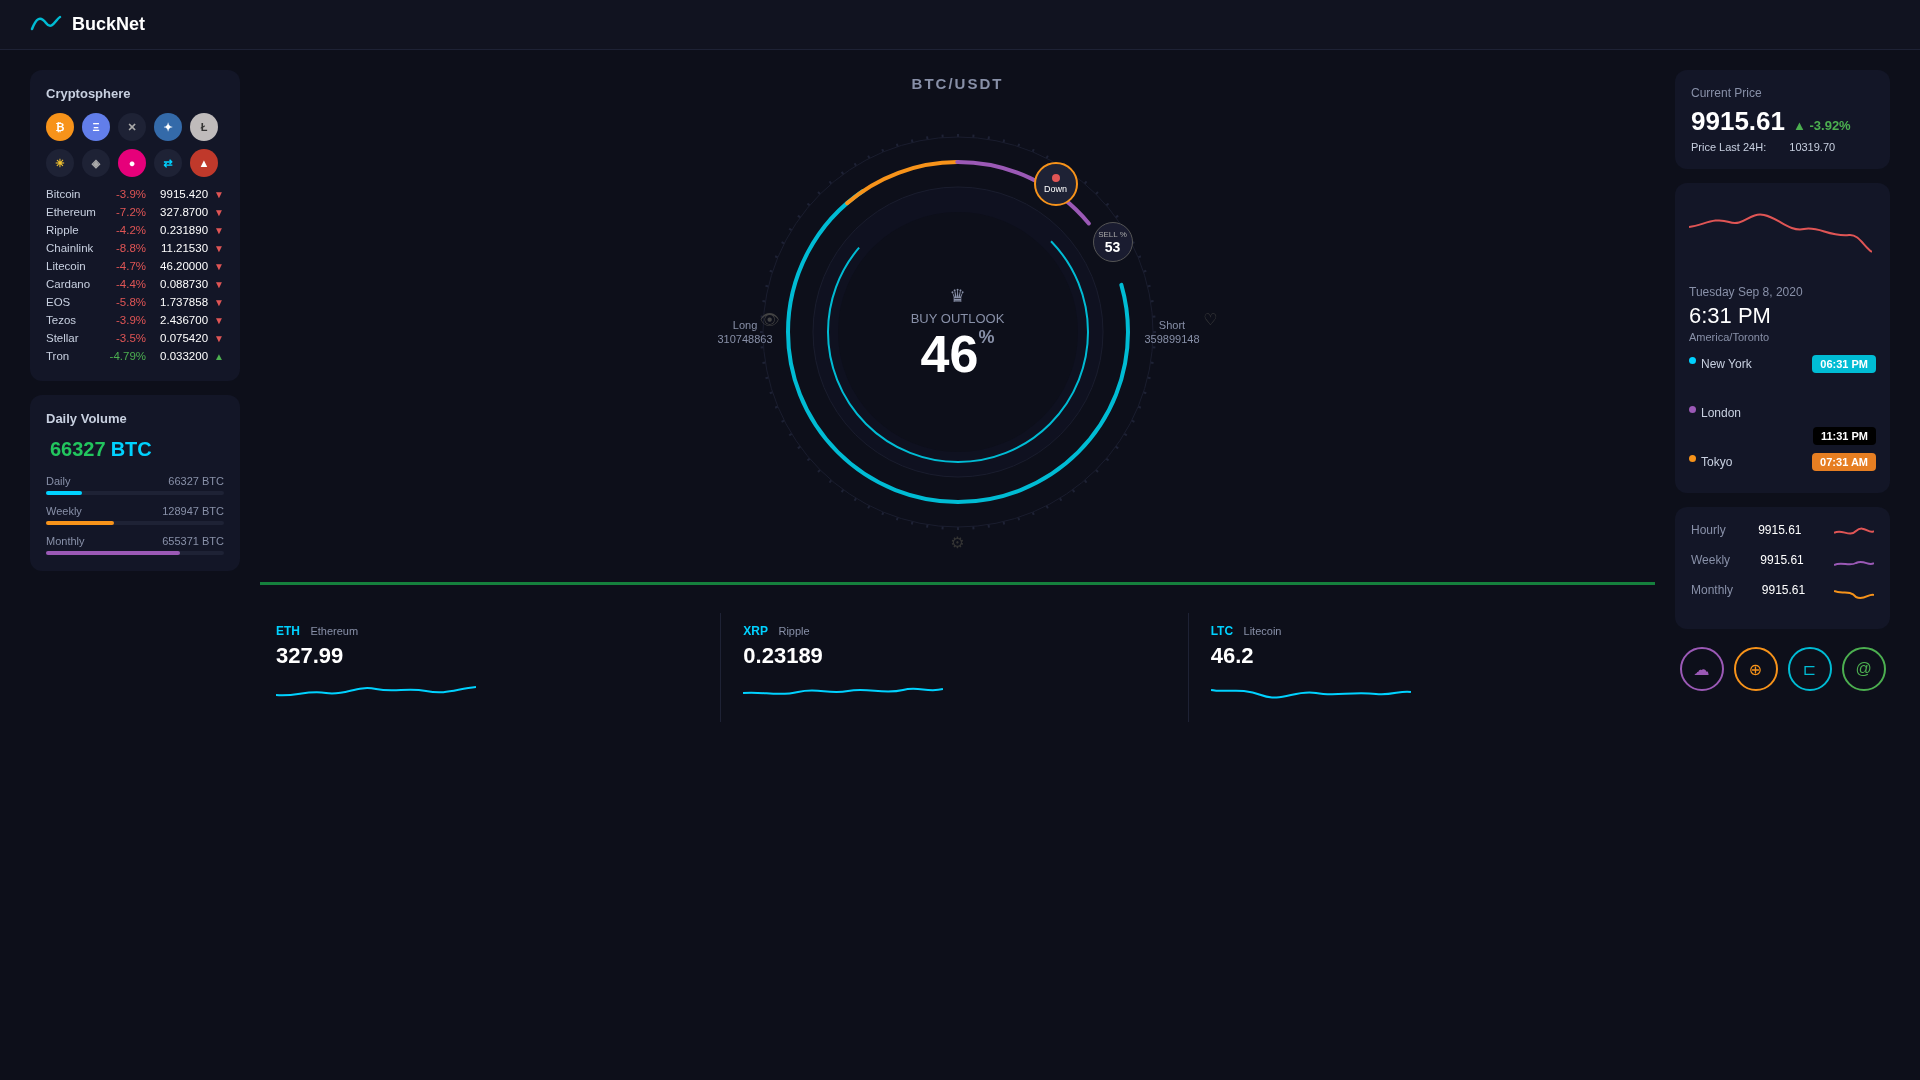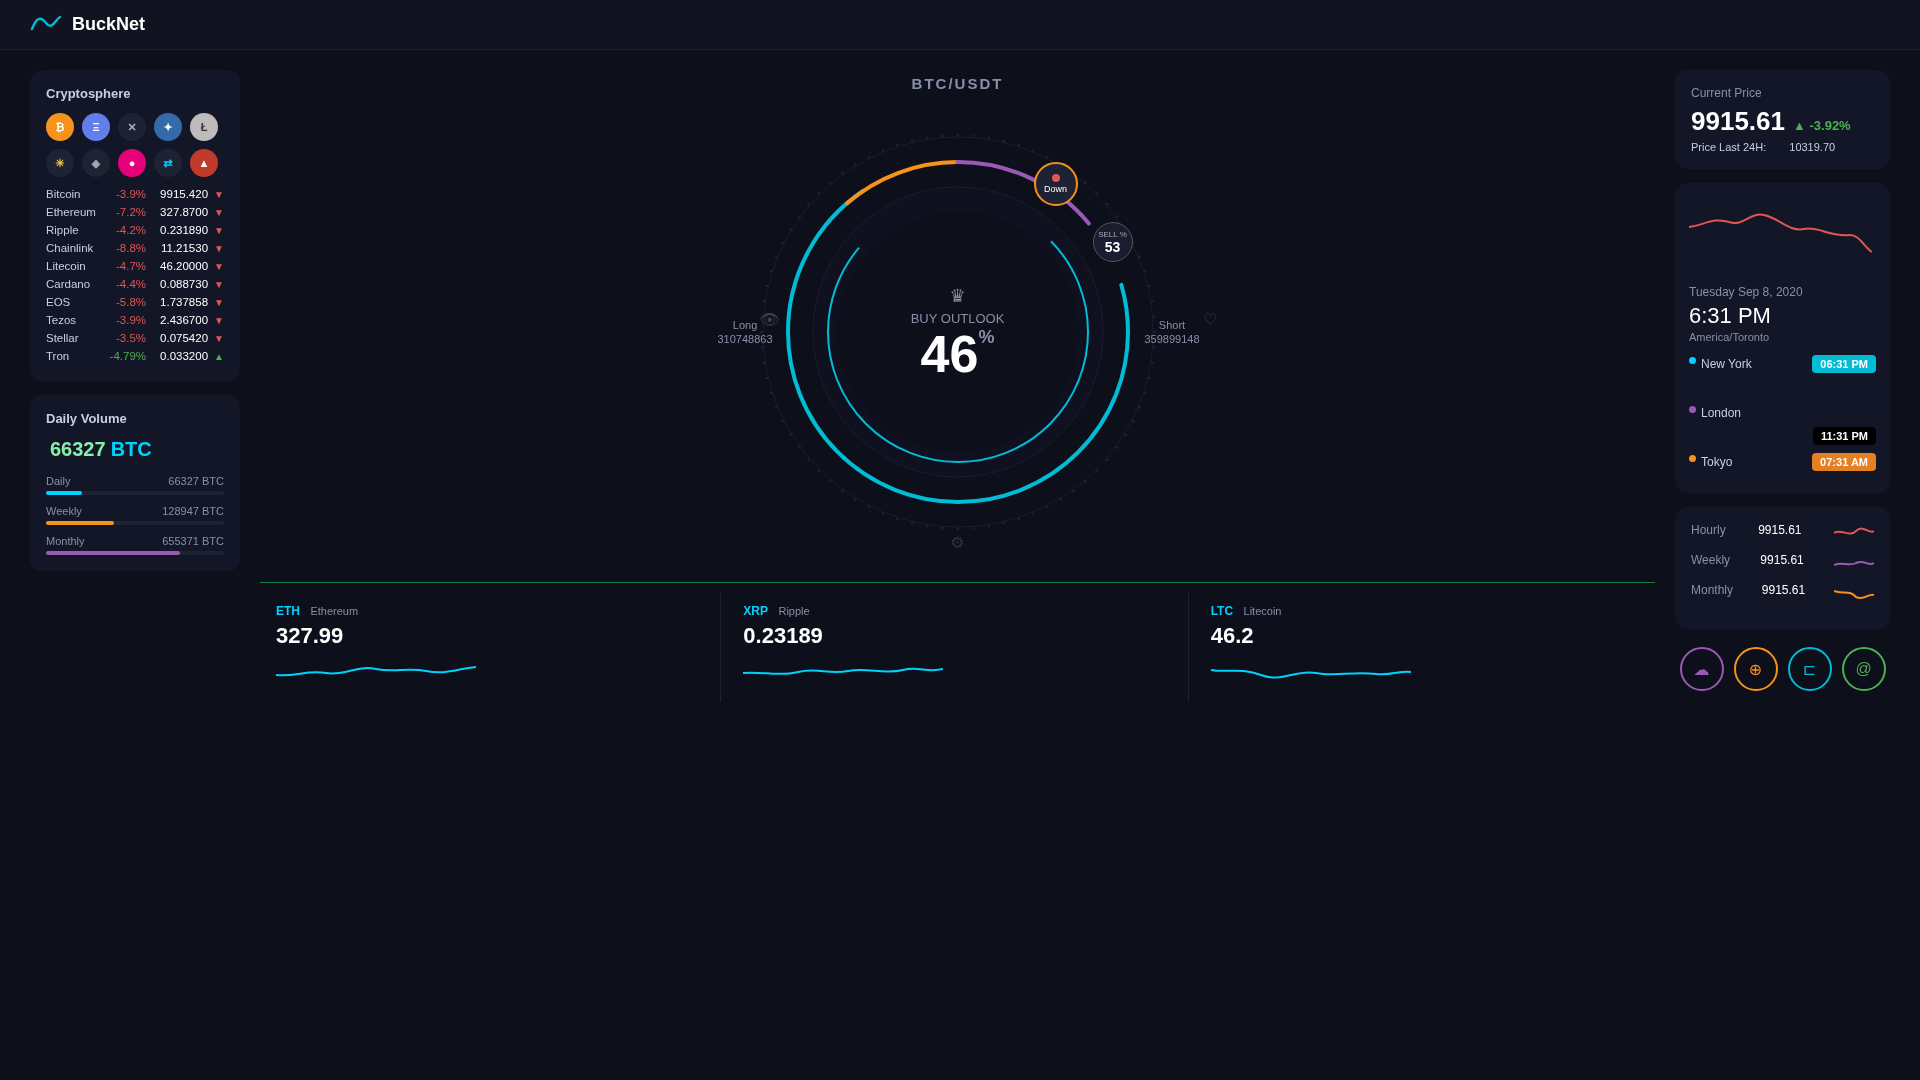--- a/index.html
+++ b/index.html
@@ -97,21 +97,21 @@
     }
     .crypto-name { color: #c8d0e0; width: 58px; }
     .crypto-pct { color: #e05555; width: 40px; text-align: right; }
     .crypto-pct.up { color: #4caf50; }
     .crypto-price { color: #fff; width: 60px; text-align: right; margin-right: 4px; }
     .arrow-down { color: #e05555; font-size: 10px; }
     .arrow-up { color: #4caf50; font-size: 10px; }
 
     
     .volume-amount { font-size: 20px; font-weight: 700; margin-bottom: 14px; }
-    .volume-amount span { color: #86efac; margin-left: 4px; }
+    .volume-amount span { color: #22c55e; margin-left: 4px; }
     .volume-row { display: flex; flex-direction: column; gap: 10px; }
     .vol-item-label {
       display: flex; justify-content: space-between;
       font-size: 11px; color: #8890a8; margin-bottom: 4px;
     }
     .vol-bar-bg { background: #1e2235; border-radius: 3px; height: 4px; width: 100%; }
     .vol-bar { height: 4px; border-radius: 3px; }
     .bar-blue { background: #00d2ff; width: 20%; }
     .bar-orange { background: #f7931a; width: 38%; }
     .bar-purple { background: #9b59b6; width: 75%; }
@@ -220,22 +220,22 @@
       color: #333;
       font-size: 16px;
       z-index: 20;
     }
 
     
     .bottom-tickers {
       display: flex;
       gap: 6px;
       width: 100%;
-      border-top: 1px solid #15803d;
-      padding-top: 10px;
+      border-top: 3px solid #15803d;
+      padding-top: 28px;
     }
     .ticker-item {
       flex: 1;
       padding: 8px 16px;
       border-right: 1px solid #1e2235;
     }
     .ticker-item:last-child { border-right: none; }
     .ticker-symbol { font-size: 12px; color: #00d2ff; font-weight: 700; }
     .ticker-name { font-size: 11px; color: #8890a8; margin-left: 6px; }
     .ticker-price { font-size: 22px; font-weight: 700; margin-top: 4px; }

